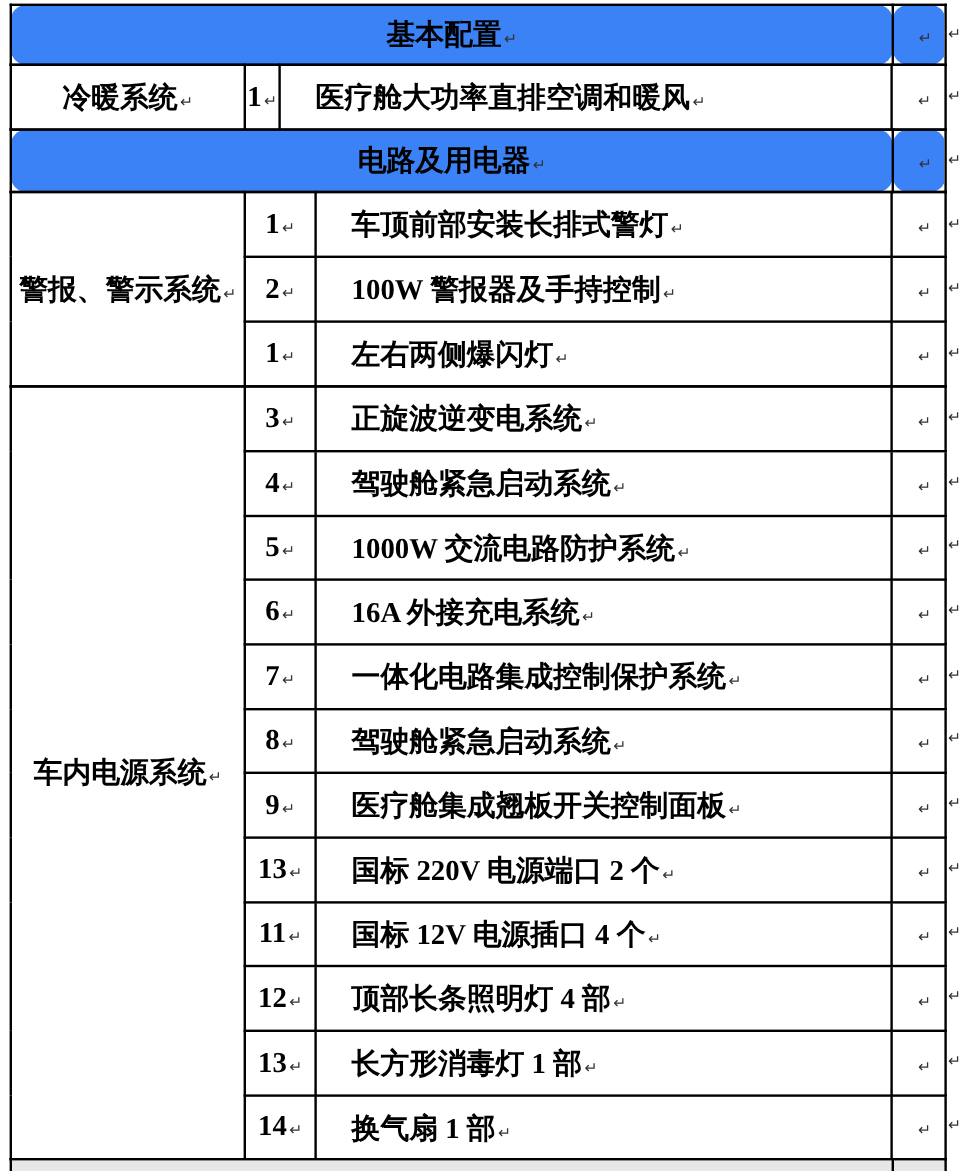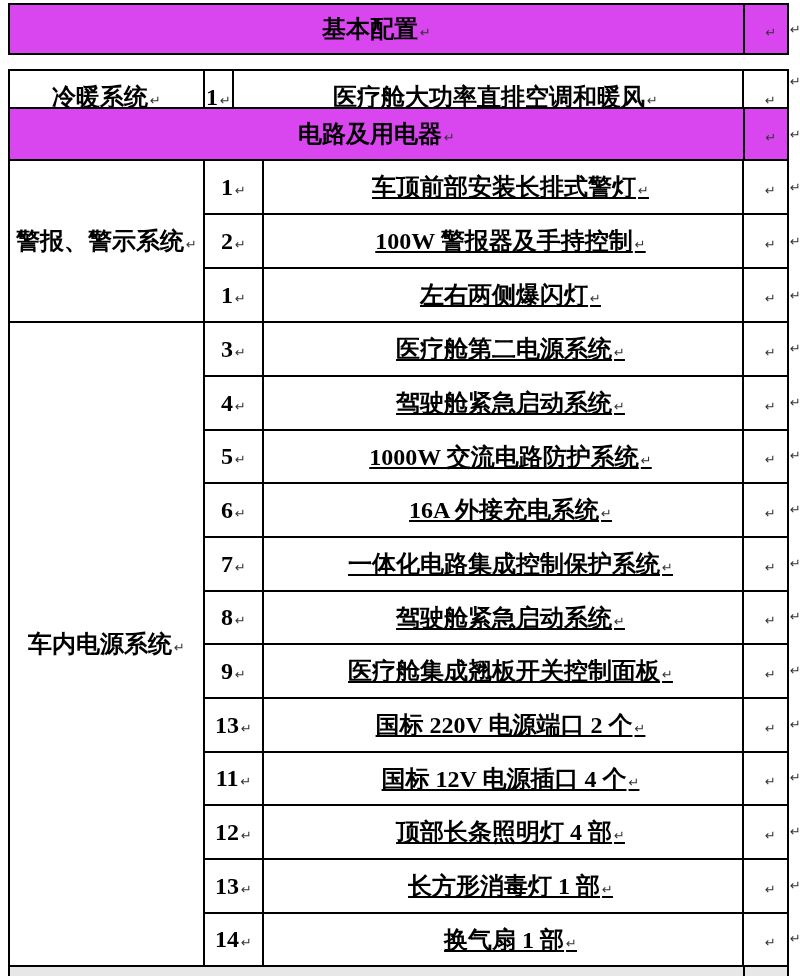--- a/index.html
+++ b/index.html
@@ -17,39 +17,39 @@
   }
   td{
     border:2px solid #000000;
     padding:0;
     font-size:24px;font-weight:700;
     white-space:nowrap;overflow:hidden;
     vertical-align:middle;
   }
   
   .tbl-basic   {top:3px;}
-  .tbl-hvac    {top:53px;margin-top:16px;}
+  .tbl-hvac    {top:53px;}
   .tbl-circuit {top:107px;}
   .tbl-alarm   {top:159px;}
   .tbl-power   {top:321px;}
   .tbl-next    {top:965px;}
   
   .tbl-basic td  {height:48px;}
   .tbl-hvac td   {height:52px;}
   .tbl-circuit td{height:50px;margin-top:36px;}
   .tbl-alarm td  {height:52px;}
   .tbl-power td  {height:52px;}
   .tbl-power tr.h51 td{height:51px;}
   .tbl-next td   {height:30px;}
   
-  .hdrcell{background:#d946ef;text-align:center;}
+  .hdrcell{background:#3b82f6;text-align:center;border-radius:13px;}
   .graycell{background:#e7e7e7;}
   .cat {text-align:center;}
   .num {text-align:center;}
-  .desc{text-align:center;padding-left:15px;text-decoration:underline;}
+  .desc{text-align:left;padding-left:29px;}
   .endc{text-align:center;}
   
   .pm{
     font-size:13px;font-weight:400;color:#333333;
     margin-left:2px;
     font-family:"DejaVu Sans","Liberation Sans",sans-serif;
   }
   .endc .pm{margin-left:10px;}
   .side-pm{
     position:absolute;left:790px;transform:translateY(-50%);
@@ -136,21 +136,21 @@
     <colgroup>
         <col style="width:195px">
         <col style="width:59px">
         <col style="width:480px">
         <col style="width:45px">
       </colgroup>
     <tbody>
         <tr>
       <td class="cat" rowspan="12"><span>车内电源系统</span><span class="pm">↵</span></td>
       <td class="num"><span>3</span><span class="pm">↵</span></td>
-      <td class="desc"><span>医疗舱第二电源系统</span><span class="pm">↵</span></td>
+      <td class="desc"><span>正旋波逆变电系统</span><span class="pm">↵</span></td>
       <td class="endc"><span class="pm">↵</span></td>
     </tr>
     <tr>
       <td class="num"><span>4</span><span class="pm">↵</span></td>
       <td class="desc"><span>驾驶舱紧急启动系统</span><span class="pm">↵</span></td>
       <td class="endc"><span class="pm">↵</span></td>
     </tr>
     <tr class="h51">
       <td class="num"><span>5</span><span class="pm">↵</span></td>
       <td class="desc"><span>1000W 交流电路防护系统</span><span class="pm">↵</span></td>

